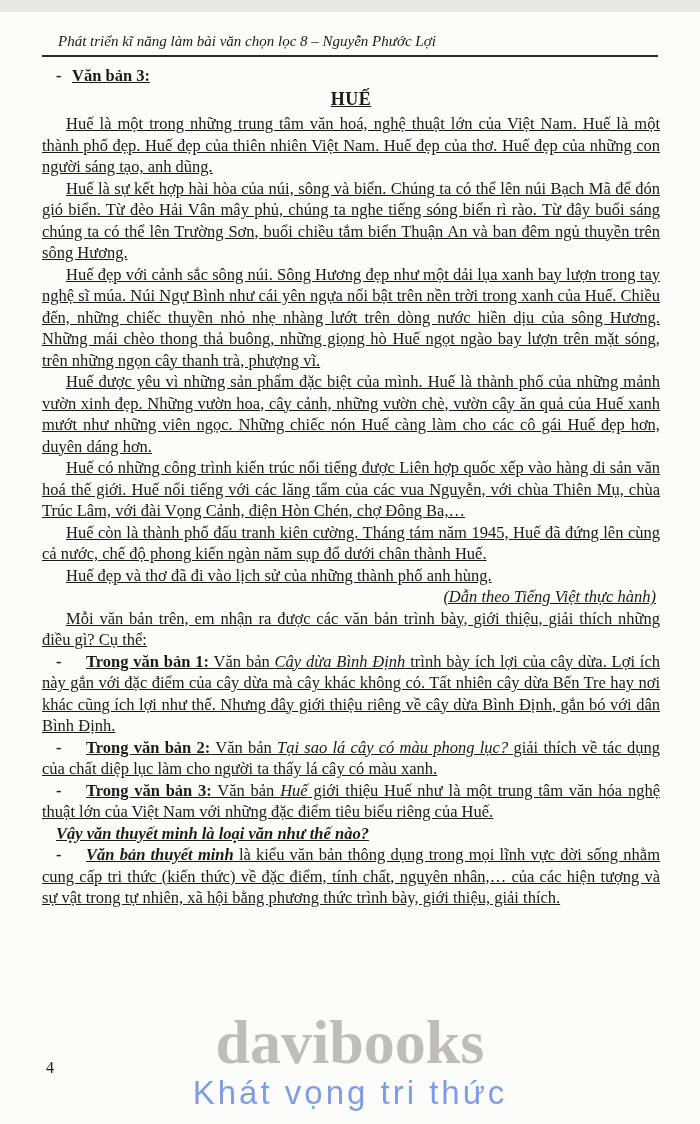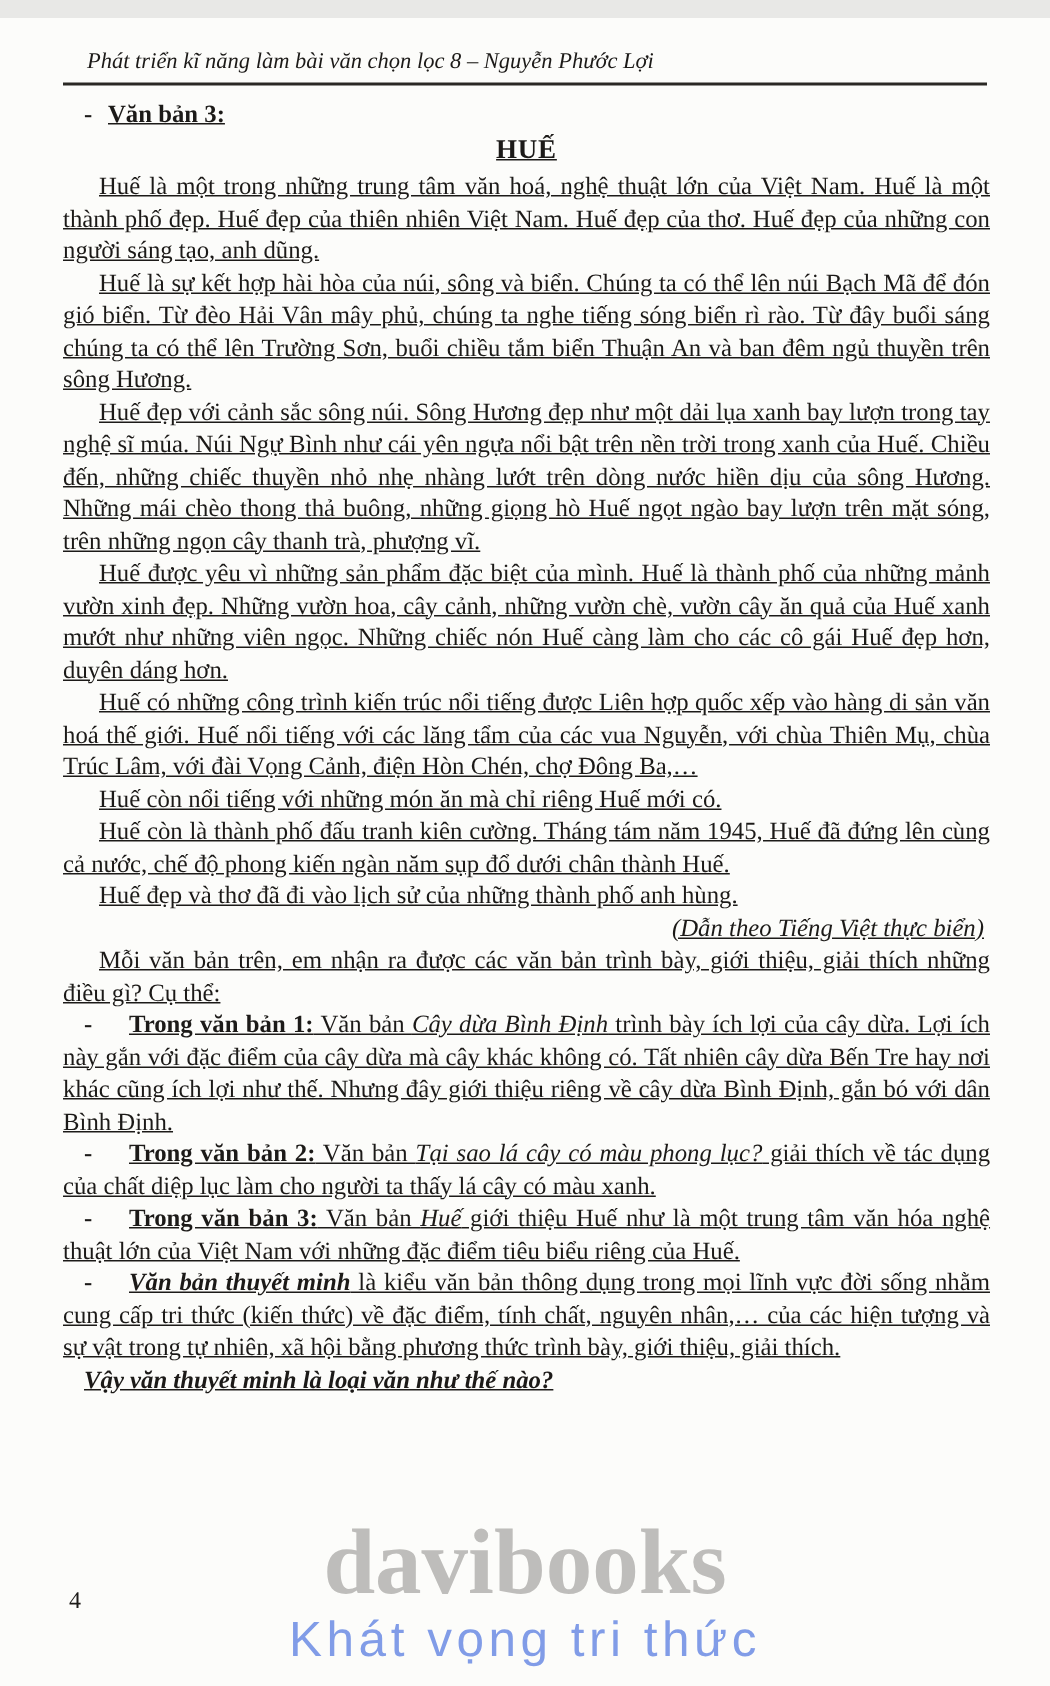--- a/index.html
+++ b/index.html
@@ -107,37 +107,36 @@
 
     <p class="section-heading"><span class="dash-sm">-</span><span>Văn bản 3:</span></p>
 
     <h1 class="doc-title">HUẾ</h1>
 
     <p class="para">Huế là một trong những trung tâm văn hoá, nghệ thuật lớn của Việt Nam. Huế là một thành phố đẹp. Huế đẹp của thiên nhiên Việt Nam. Huế đẹp của thơ. Huế đẹp của những con người sáng tạo, anh dũng.</p>
     <p class="para">Huế là sự kết hợp hài hòa của núi, sông và biển. Chúng ta có thể lên núi Bạch Mã để đón gió biển. Từ đèo Hải Vân mây phủ, chúng ta nghe tiếng sóng biển rì rào. Từ đây buổi sáng chúng ta có thể lên Trường Sơn, buổi chiều tắm biển Thuận An và ban đêm ngủ thuyền trên sông Hương.</p>
     <p class="para">Huế đẹp với cảnh sắc sông núi. Sông Hương đẹp như một dải lụa xanh bay lượn trong tay nghệ sĩ múa. Núi Ngự Bình như cái yên ngựa nổi bật trên nền trời trong xanh của Huế. Chiều đến, những chiếc thuyền nhỏ nhẹ nhàng lướt trên dòng nước hiền dịu của sông Hương. Những mái chèo thong thả buông, những giọng hò Huế ngọt ngào bay lượn trên mặt sóng, trên những ngọn cây thanh trà, phượng vĩ.</p>
     <p class="para">Huế được yêu vì những sản phẩm đặc biệt của mình. Huế là thành phố của những mảnh vườn xinh đẹp. Những vườn hoa, cây cảnh, những vườn chè, vườn cây ăn quả của Huế xanh mướt như những viên ngọc. Những chiếc nón Huế càng làm cho các cô gái Huế đẹp hơn, duyên dáng hơn.</p>
     <p class="para">Huế có những công trình kiến trúc nổi tiếng được Liên hợp quốc xếp vào hàng di sản văn hoá thế giới. Huế nổi tiếng với các lăng tẩm của các vua Nguyễn, với chùa Thiên Mụ, chùa Trúc Lâm, với đài Vọng Cảnh, điện Hòn Chén, chợ Đông Ba,…</p>
-    <p class="para">Huế còn nổi tiếng với những món ăn mà chỉ riêng Huế mới có.</p>
     <p class="para">Huế còn là thành phố đấu tranh kiên cường. Tháng tám năm 1945, Huế đã đứng lên cùng cả nước, chế độ phong kiến ngàn năm sụp đổ dưới chân thành Huế.</p>
     <p class="para">Huế đẹp và thơ đã đi vào lịch sử của những thành phố anh hùng.</p>
 
-    <p class="source">(Dẫn theo Tiếng Việt thực biển)</p>
+    <p class="source">(Dẫn theo Tiếng Việt thực hành)</p>
 
     <p class="para">Mỗi văn bản trên, em nhận ra được các văn bản trình bày, giới thiệu, giải thích những điều gì? Cụ thể:</p>
 
     <p class="li"><span class="dash">-</span><b>Trong văn bản 1:</b><span> Văn bản </span><i>Cây dừa Bình Định</i><span> trình bày ích lợi của cây dừa. Lợi ích này gắn với đặc điểm của cây dừa mà cây khác không có. Tất nhiên cây dừa Bến Tre hay nơi khác cũng ích lợi như thế. Nhưng đây giới thiệu riêng về cây dừa Bình Định, gắn bó với dân Bình Định.</span></p>
 
     <p class="li"><span class="dash">-</span><b>Trong văn bản 2:</b><span> Văn bản </span><i>Tại sao lá cây có màu phong lục?</i><span> giải thích về tác dụng của chất diệp lục làm cho người ta thấy lá cây có màu xanh.</span></p>
 
     <p class="li"><span class="dash">-</span><b>Trong văn bản 3:</b><span> Văn bản </span><i>Huế</i><span> giới thiệu Huế như là một trung tâm văn hóa nghệ thuật lớn của Việt Nam với những đặc điểm tiêu biểu riêng của Huế.</span></p>
 
+    <p class="li question-line">Vậy văn thuyết minh là loại văn như thế nào?</p>
+
     <p class="li"><span class="dash">-</span><b><i>Văn bản thuyết minh</i></b><span> là kiểu văn bản thông dụng trong mọi lĩnh vực đời sống nhằm cung cấp tri thức (kiến thức) về đặc điểm, tính chất, nguyên nhân,… của các hiện tượng và sự vật trong tự nhiên, xã hội bằng phương thức trình bày, giới thiệu, giải thích.</span></p>
-
-    <p class="li question-line">Vậy văn thuyết minh là loại văn như thế nào?</p>
 
   </div>
 
   <div class="page-number">4</div>
 
   <div class="watermark">
     <div class="wm-brand">davibooks</div>
     <div class="wm-tagline">Khát vọng tri thức</div>
   </div>
 

